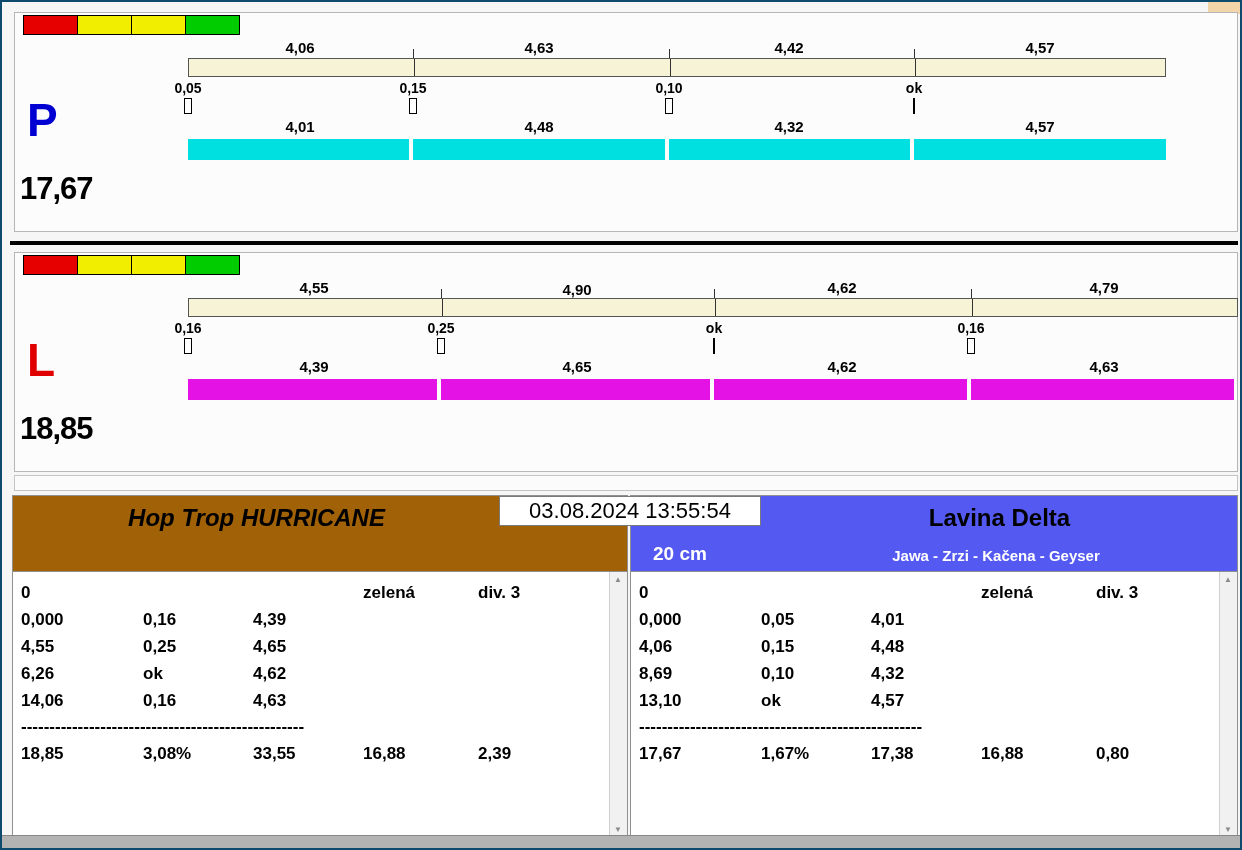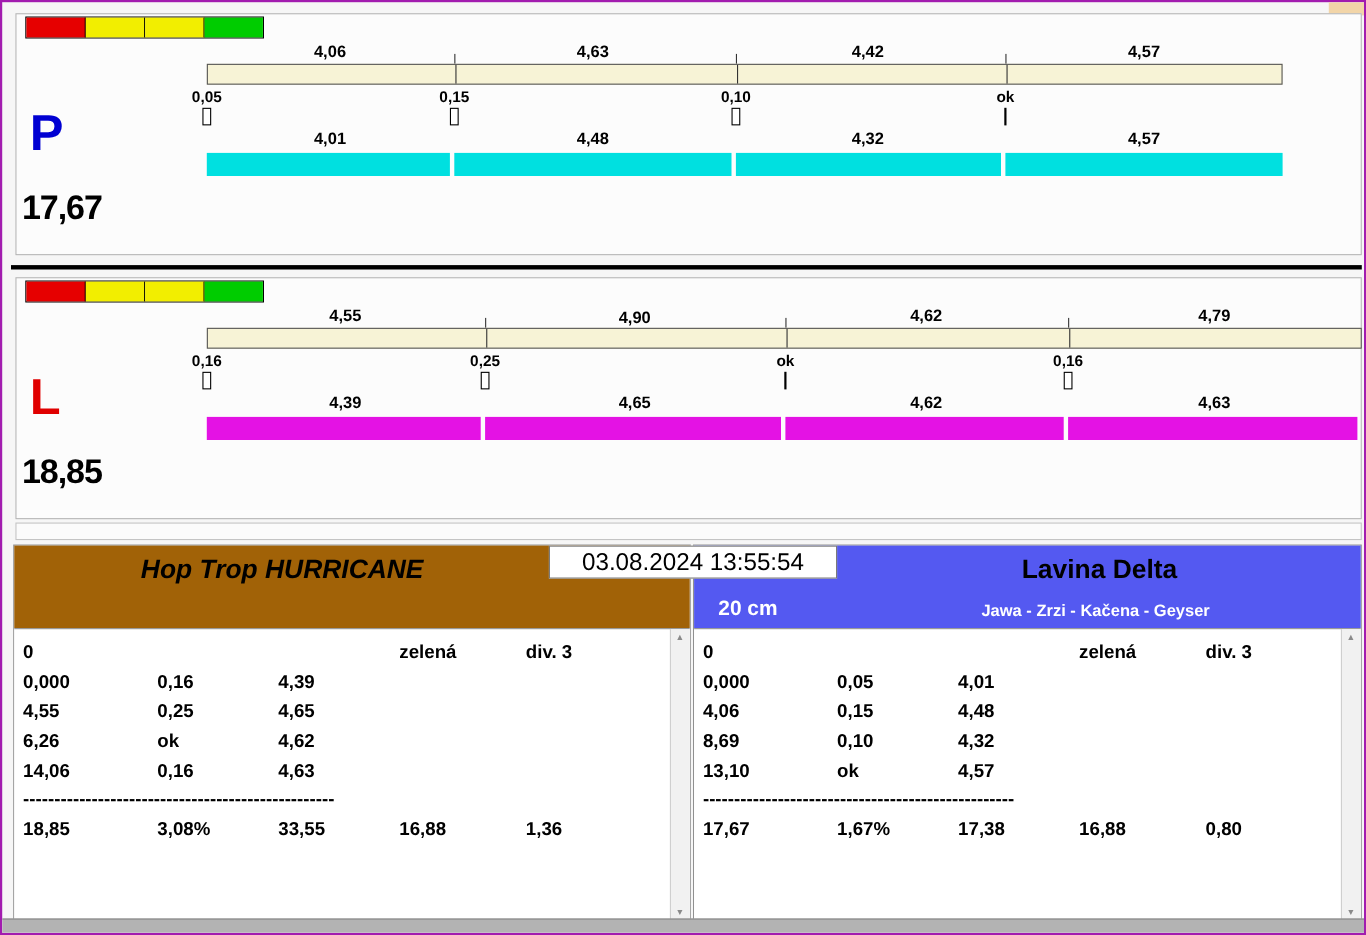--- a/index.html
+++ b/index.html
@@ -1,16 +1,16 @@
 <!DOCTYPE html>
 <html><head>
 <meta charset="utf-8">
 <style>
   html,body{margin:0;padding:0;background:#d8d8d8;font-family:"Liberation Sans",sans-serif;}
-  .window{position:relative;width:1242px;height:850px;background:#f6f6f6;border:2px solid #a21caf;box-sizing:border-box;overflow:hidden;}
+  .window{position:relative;width:1242px;height:850px;background:#f6f6f6;border:2px solid #0c4a6e;box-sizing:border-box;overflow:hidden;}
   .desktop-frag{position:absolute;top:0;left:1206px;width:34px;height:12px;background:#f2d5a8;}
   
   .lane{position:absolute;left:12px;width:1224px;height:220px;background:#fcfcfc;border:1px solid #b6b6b6;box-sizing:border-box;}
   .lights{position:absolute;left:8px;top:2px;display:flex;border:1px solid #000;}
   .light{width:53px;height:18px;border-right:1px solid #000;}
   .light:last-child{border-right:none;}
   .num{position:absolute;font-weight:bold;font-size:15px;color:#000;transform:translateX(-50%);white-space:nowrap;}
   .rnum{position:absolute;font-weight:bold;font-size:14px;color:#000;transform:translateX(-50%);white-space:nowrap;}
   .cream{position:absolute;height:19px;background:#f7f3d6;border:1px solid #555;box-sizing:border-box;}
   .cream .segdiv{position:absolute;top:0;bottom:0;width:1px;background:#333;}
@@ -183,21 +183,21 @@
         <span class="c2">4,63</span>
       </div>
       <div class="trow" style="top:142px">
         <span class="c0">--------------------------------------------------</span>
       </div>
       <div class="trow" style="top:169px">
         <span class="c0">18,85</span>
         <span class="c1">3,08%</span>
         <span class="c2">33,55</span>
         <span class="c3">16,88</span>
-        <span class="c4">1,36</span>
+        <span class="c4">2,39</span>
       </div>
       <div class="vscroll">
         <div class="varrow up">▲</div>
         <div class="varrow down">▼</div>
       </div>
     </div>
   </div>
 
   <div class="team" style="left:628px;width:608px">
     <div class="thead" style="background-color: rgb(84, 89, 241);">

